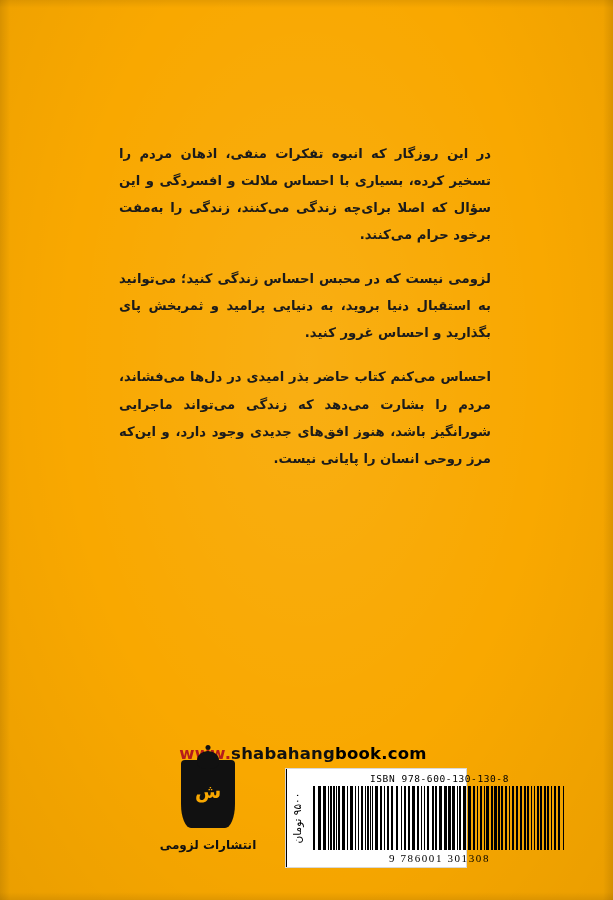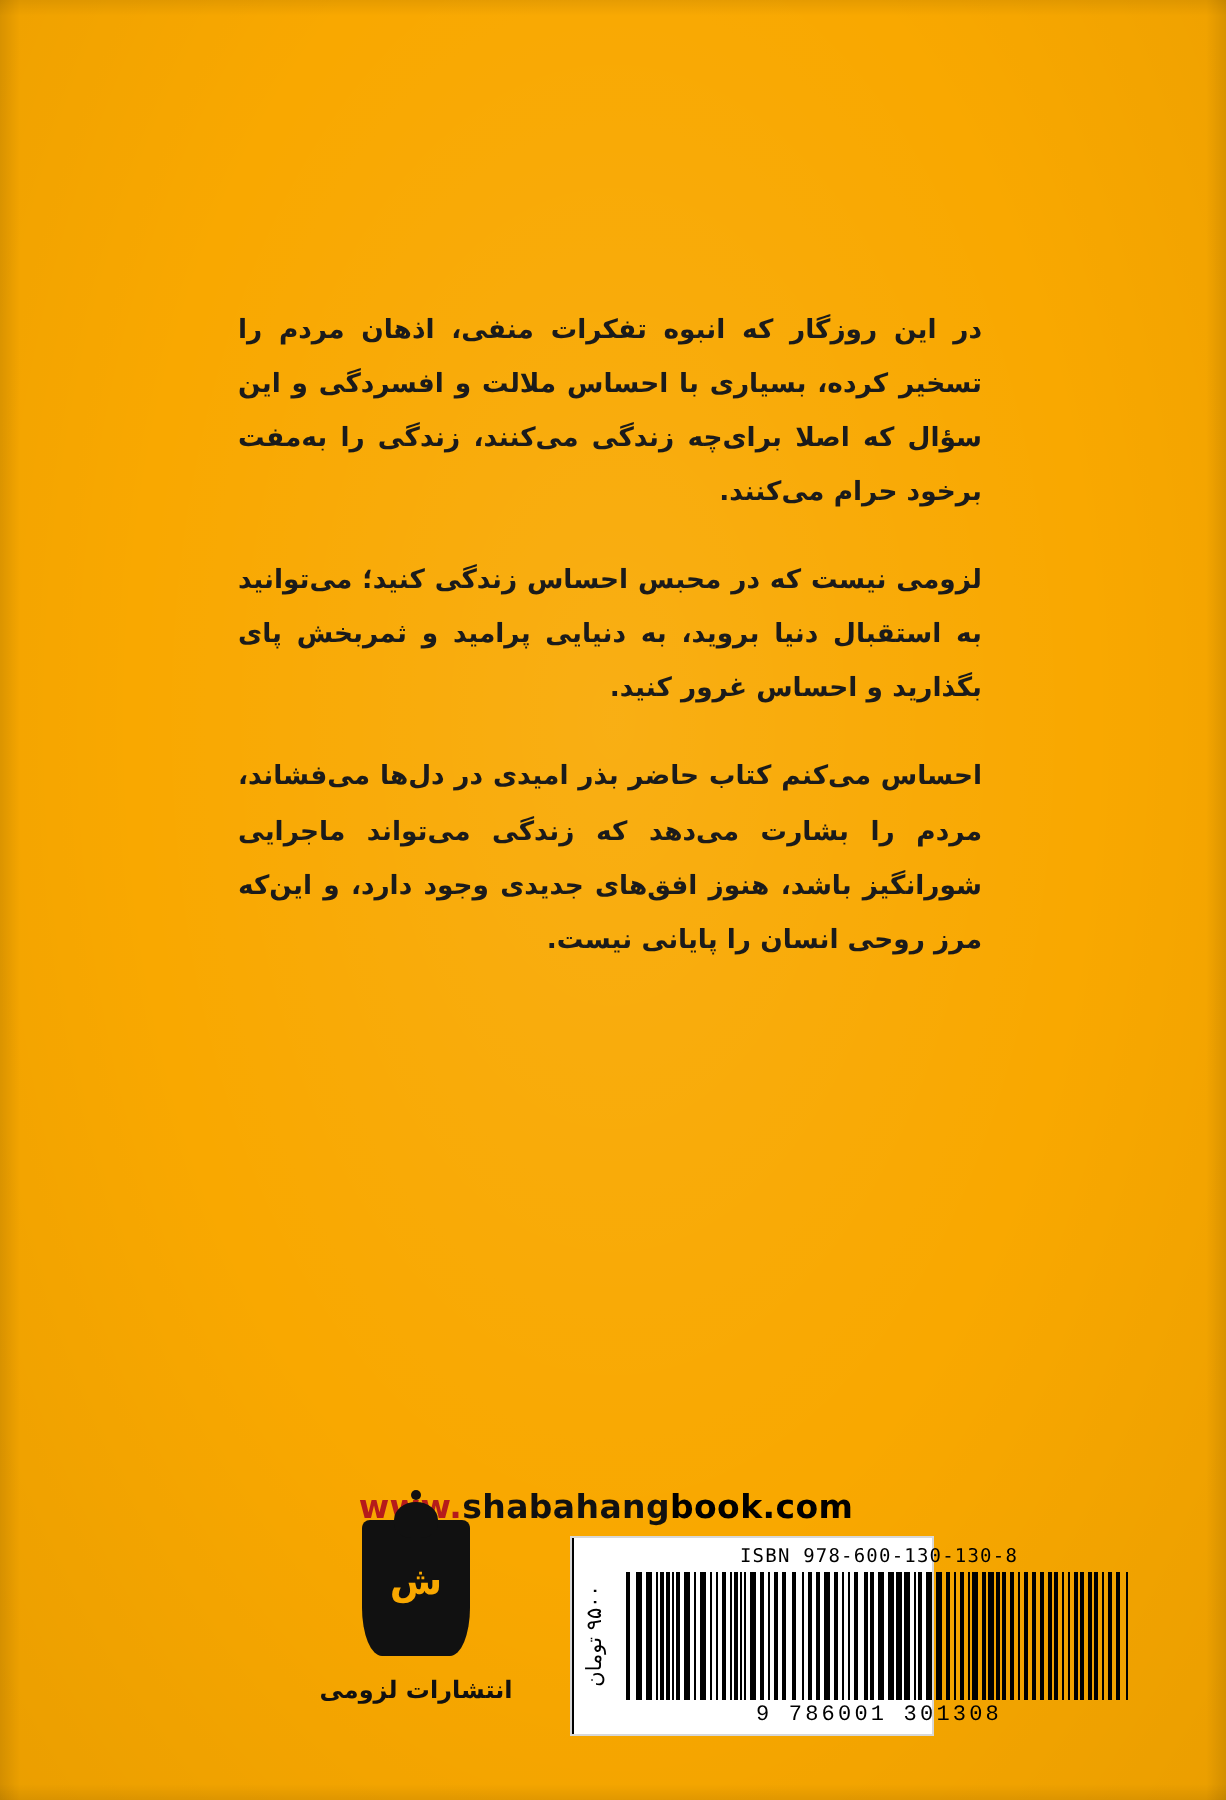--- a/index.html
+++ b/index.html
@@ -61,21 +61,20 @@
     right: 122px;
     width: 372px;
     text-align: justify;
     text-align-last: right;
     direction: rtl;
     color: #1b1b1b;
     font-size: 13.2px;
     line-height: 2.05;
     font-family: "DejaVu Sans", sans-serif;
     font-weight: 600;
-    margin-top: 12px;
   }
   .blurb p {
     margin: 0 0 17px 0;
   }
   .author {
     position: absolute;
     top: 518px;
     right: 122px;
     width: 372px;
     text-align: right;
@@ -215,21 +214,21 @@
     justify-content: center;
     gap: 0;
     direction: ltr;
   }
   .bars i {
     display: block;
     background: #000;
     height: 100%;
   }
   .ean-text {
-    font-family: Liberation Mono, monospace;
+    font-family: Liberation Serif, serif;
     font-size: 11px;
     letter-spacing: 1.6px;
     color: #000;
     text-align: center;
     direction: ltr;
     padding-top: 2px;
   }
 </style>
 </head>
 <body>

